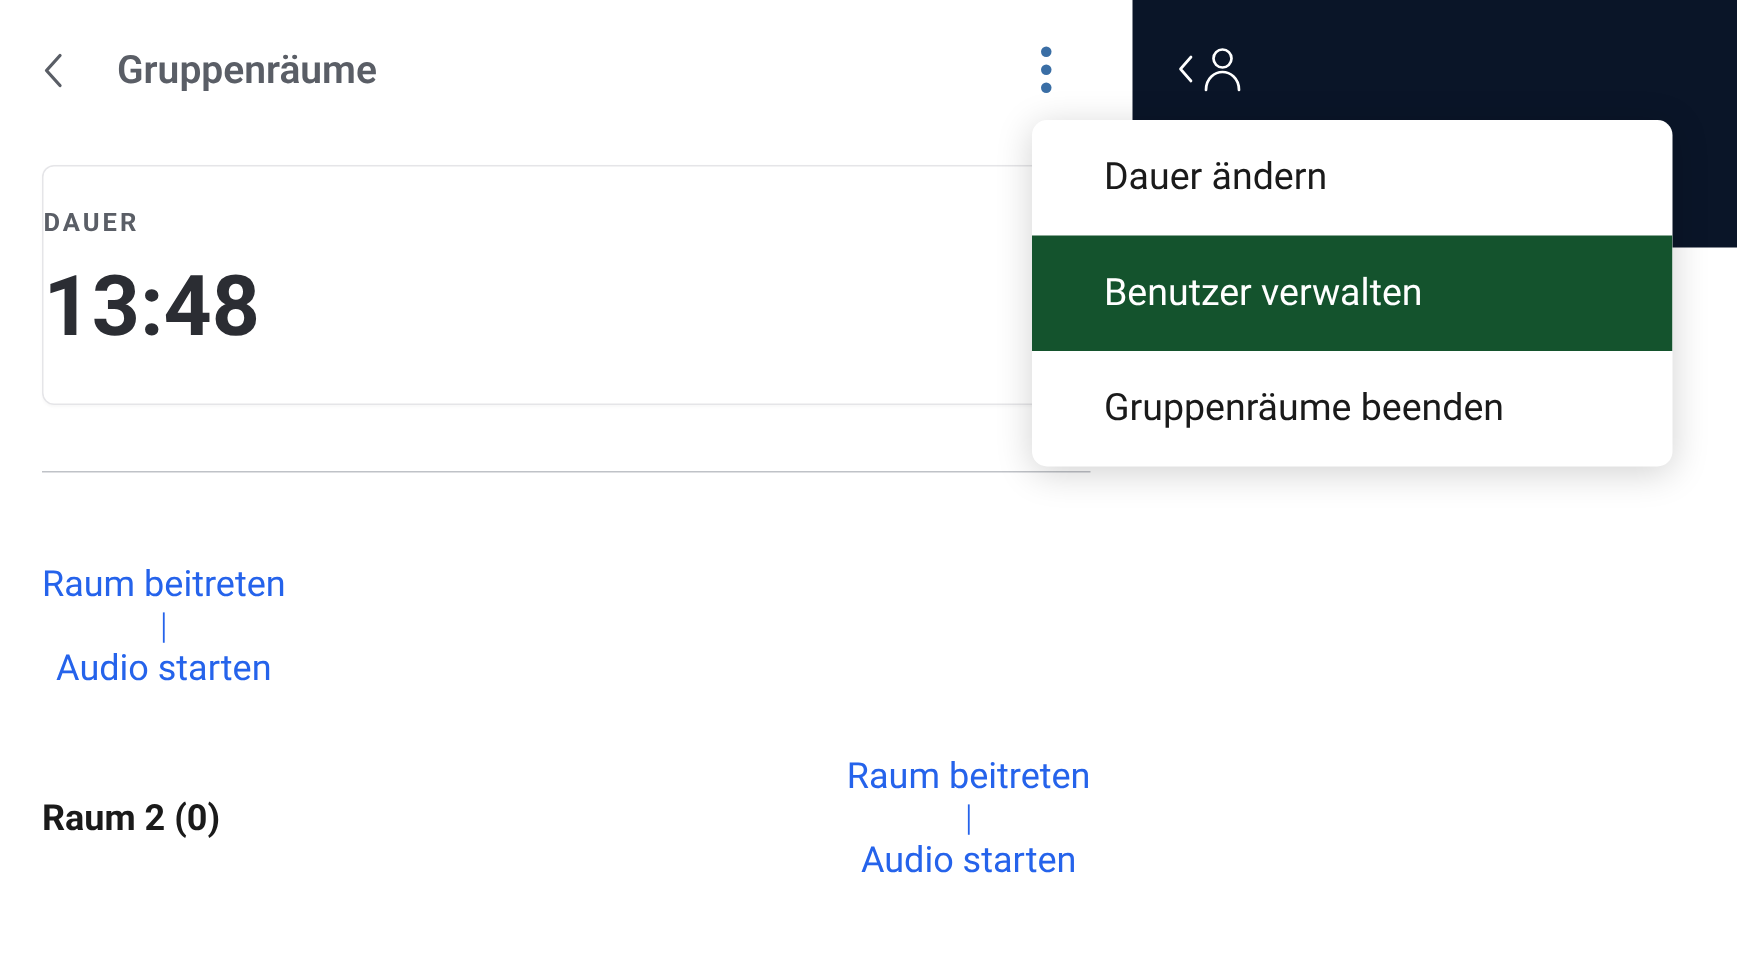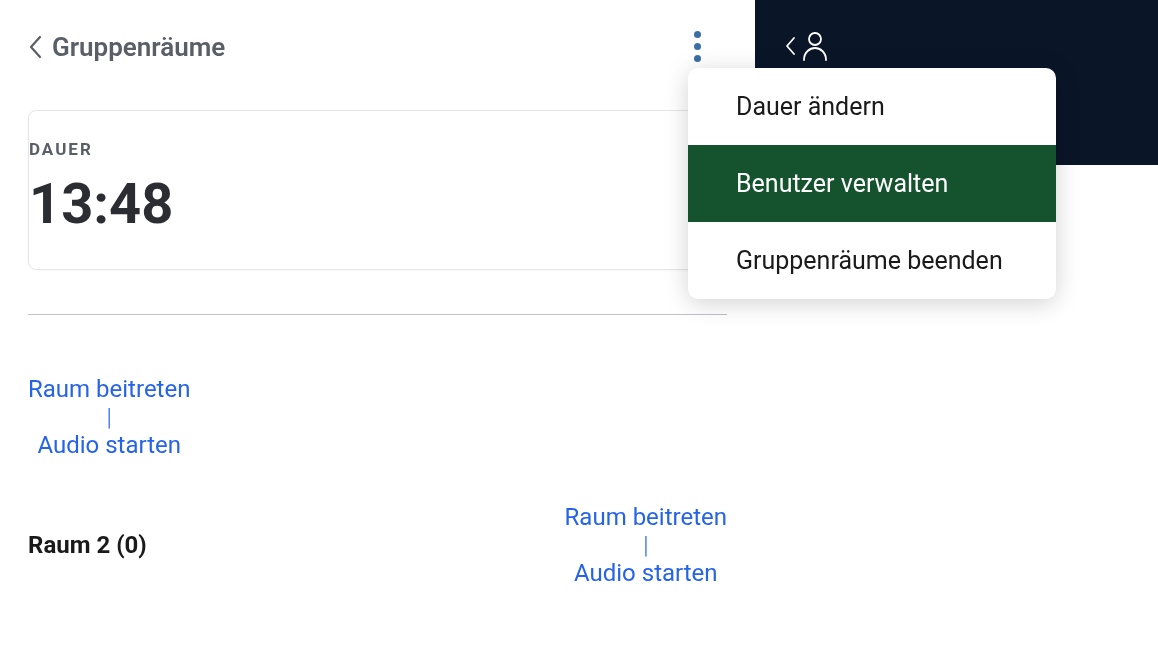--- a/index.html
+++ b/index.html
@@ -34,21 +34,21 @@
       position: absolute;
       left: 28px;
       top: 30px;
       display: flex;
       align-items: center;
       gap: 4px;
     }
     .header-row {
       display: flex;
       align-items: center;
-      gap: 6px;
+      gap: 32px;
       margin-bottom: 48px;
     }
     .back-chevron {
       width: 18px;
       height: 28px;
       cursor: pointer;
       display: flex;
       align-items: center;
     }
     .page-title {
@@ -153,22 +153,22 @@
       color: #2563eb;
     }
     .room-action-sep {
       margin: 0 16px;
       color: #2563eb;
       font-weight: 300;
     }
     .dropdown-menu {
       position: absolute;
       left: 688px;
-      top: 68px;
-      width: 368px;
+      top: 80px;
+      width: 427px;
       background: #ffffff;
       border-radius: 10px;
       box-shadow: 0 4px 24px rgba(0,0,0,0.18);
       overflow: hidden;
       z-index: 100;
     }
     .dropdown-item {
       padding: 24px 48px;
       font-size: 25px;
       color: #1a1a1a;

